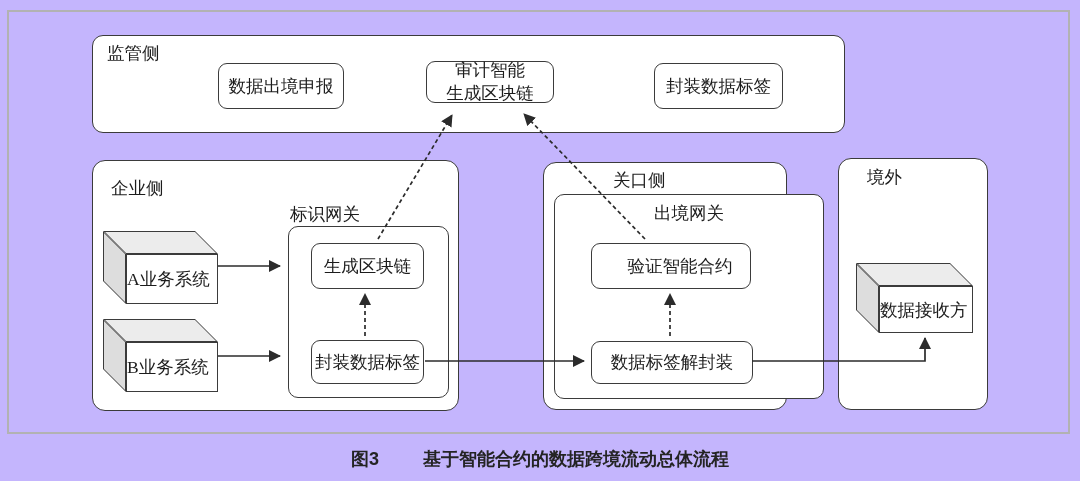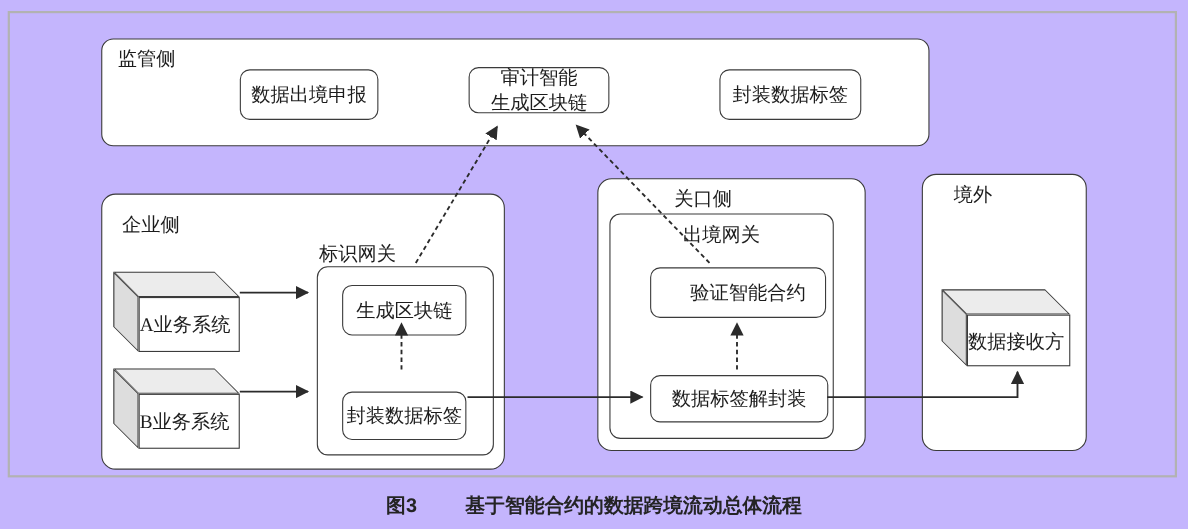--- a/index.html
+++ b/index.html
@@ -65,21 +65,21 @@
     </div>
     <div class="wbox" style="left:333px; top:25px; width:128px; height:42px;">
       <span>审计智能</span>
       <span>生成区块链</span>
     </div>
     <div class="wbox" style="left:561px; top:27px; width:129px; height:46px;">
       <span>封装数据标签</span>
     </div>
   </div>
 
-  <div class="panel" style="left:92px; top:160px; width:367px; height:251px; border-radius:13px;margin-top:16px;">
+  <div class="panel" style="left:92px; top:160px; width:367px; height:251px; border-radius:13px;">
     <span class="slabel" style="left:18px; top:15px;">企业侧</span>
 
     <span class="slabel" style="left:197px; top:41px;">标识网关</span>
     <div class="gatebox" style="left:195px; top:65px; width:161px; height:172px;"></div>
 
     <div class="box3d" style="left:33px; top:93px; width:92px; height:50px;">
       <div class="b3-top"></div>
       <div class="b3-side"></div>
       <div class="b3-front">
         <span>A业务系统</span>
@@ -98,21 +98,21 @@
       <span>生成区块链</span>
     </div>
     <div class="wbox" style="left:218px; top:179px; width:113px; height:44px;">
       <span>封装数据标签</span>
     </div>
   </div>
 
   <div class="panel" style="left:543px; top:162px; width:244px; height:248px; border-radius:13px;">
     <span class="slabel" style="left:69px; top:5px;">关口侧</span>
 
-    <div class="gatebox" style="left:10px; top:31px; width:204px; height:205px;">
+    <div class="gatebox" style="left:10px; top:31px; width:270px; height:205px;">
       <span class="center-label" style="top:6px;">出境网关</span>
     </div>
 
     <div class="wbox" style="left:47px; top:80px; width:160px; height:46px;padding-left:18px;">
       <span>验证智能合约</span>
     </div>
     <div class="wbox" style="left:47px; top:178px; width:162px; height:43px;">
       <span>数据标签解封装</span>
     </div>
   </div>

